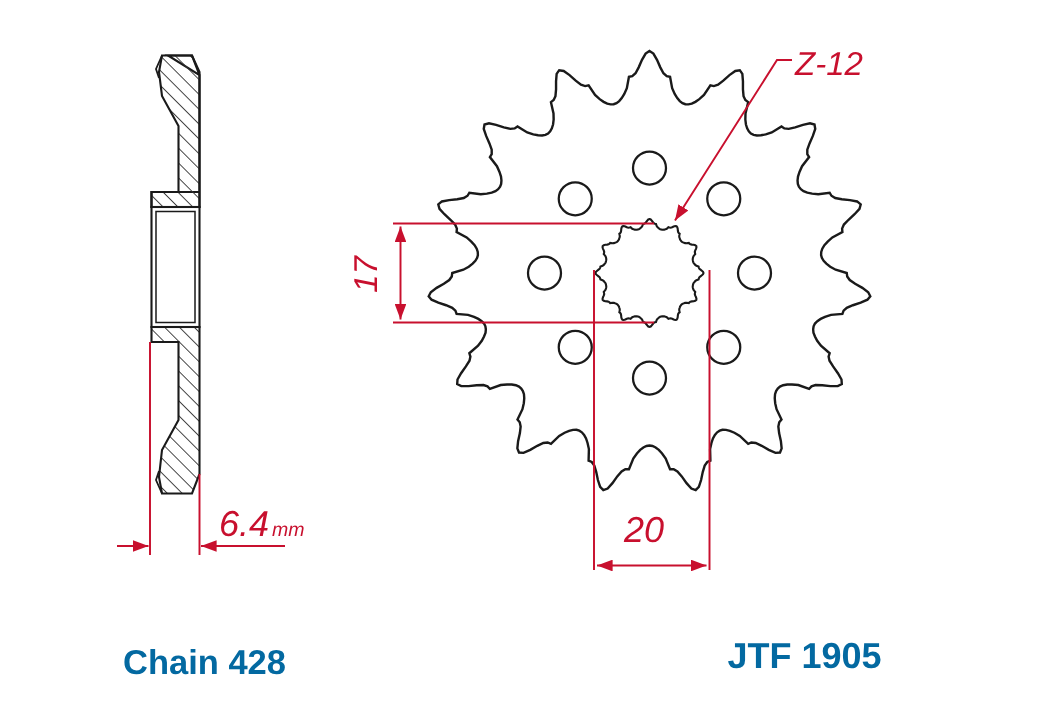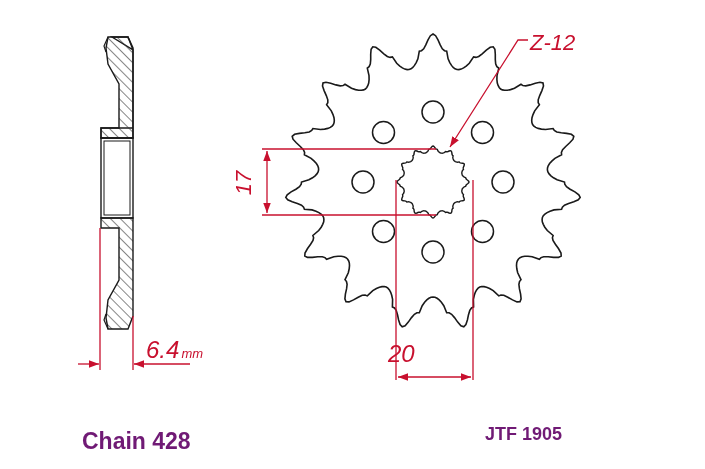--- a/index.html
+++ b/index.html
@@ -1,20 +1,20 @@
 <!DOCTYPE html>
 <html><head>
   <meta charset="utf-8">
   <style>
     html, body { margin: 0; padding: 0; background: #ffffff; }
     body { width: 705px; height: 469px; position: relative; overflow: hidden;
            font-family: "Liberation Sans", sans-serif; }
     #drawing { position: absolute; left: 0; top: 0; }
     .label { position: absolute; font-family: "Liberation Sans", sans-serif; }
-    .caption { font-weight: bold; font-size: 23px; color: #701a75; }
+    .caption { font-weight: bold; font-size: 23px; color: #0369a1; }
     .dim { color: #c8102e; font-style: italic; }
   </style>
 </head>
 <body>
 
 <svg id="drawing" width="705" height="469" viewBox="0 0 705 469" xmlns="http://www.w3.org/2000/svg">
   <defs>
     <pattern id="hatch" patternUnits="userSpaceOnUse" width="7" height="7" patternTransform="rotate(-45)">
       <line x1="0" y1="0" x2="0" y2="7" stroke="#333" stroke-width="1.2"></line>
     </pattern>
@@ -70,19 +70,19 @@
     <line x1="473" y1="180" x2="473" y2="380"></line>
     <line x1="434" y1="377" x2="398" y2="377" marker-end="url(#arr)"></line>
     <line x1="434" y1="377" x2="471" y2="377" marker-end="url(#arr)"></line>
 
     <polyline points="528,40 518,40 450,147" marker-end="url(#arr)"></polyline>
   </g>
 </svg>
 
 <div class="label dim" style="left:530px; top:30px; font-size:22px;">Z-12</div>
 <div class="label dim" style="left:232px; top:170px; font-size:22px; transform:rotate(-90deg); transform-origin:center;">17</div>
-<div class="label dim" style="left:388px; top:340px; font-size:24px;">20</div>
+<div class="label dim" style="left:416px; top:340px; font-size:24px;">20</div>
 <div class="label dim" style="left:146px; top:336px; font-size:24px;">
   <span>6.4</span><span style="font-size:13px; margin-left:2px;">mm</span>
 </div>
 
 <div class="label caption" style="left:82px; top:428px;">Chain 428</div>
-<div class="label caption" style="left:485px; top:424px; font-size:18px;">JTF 1905</div>
+<div class="label caption" style="left:485px; top:424px; font-size:24px;">JTF 1905</div>
 
 </body></html>

